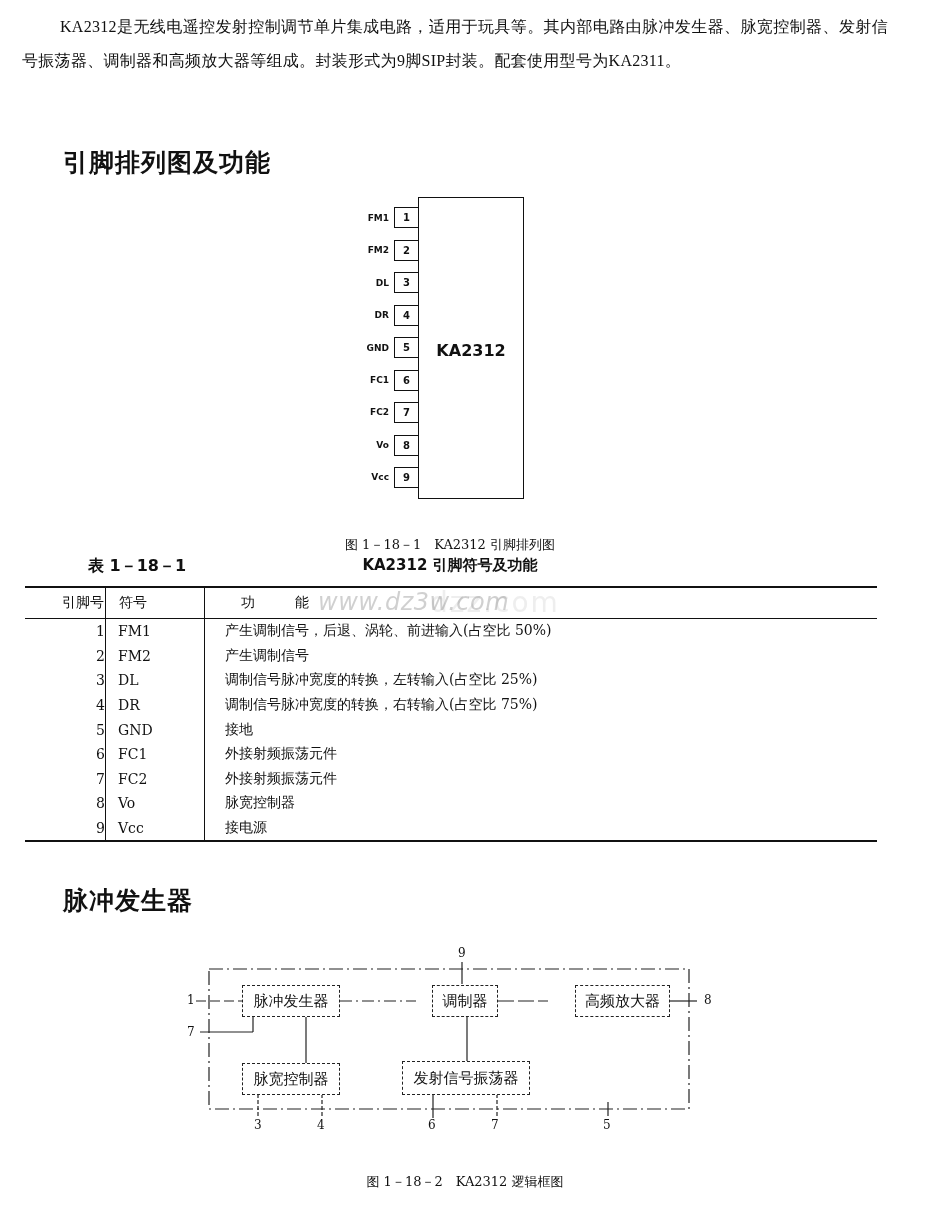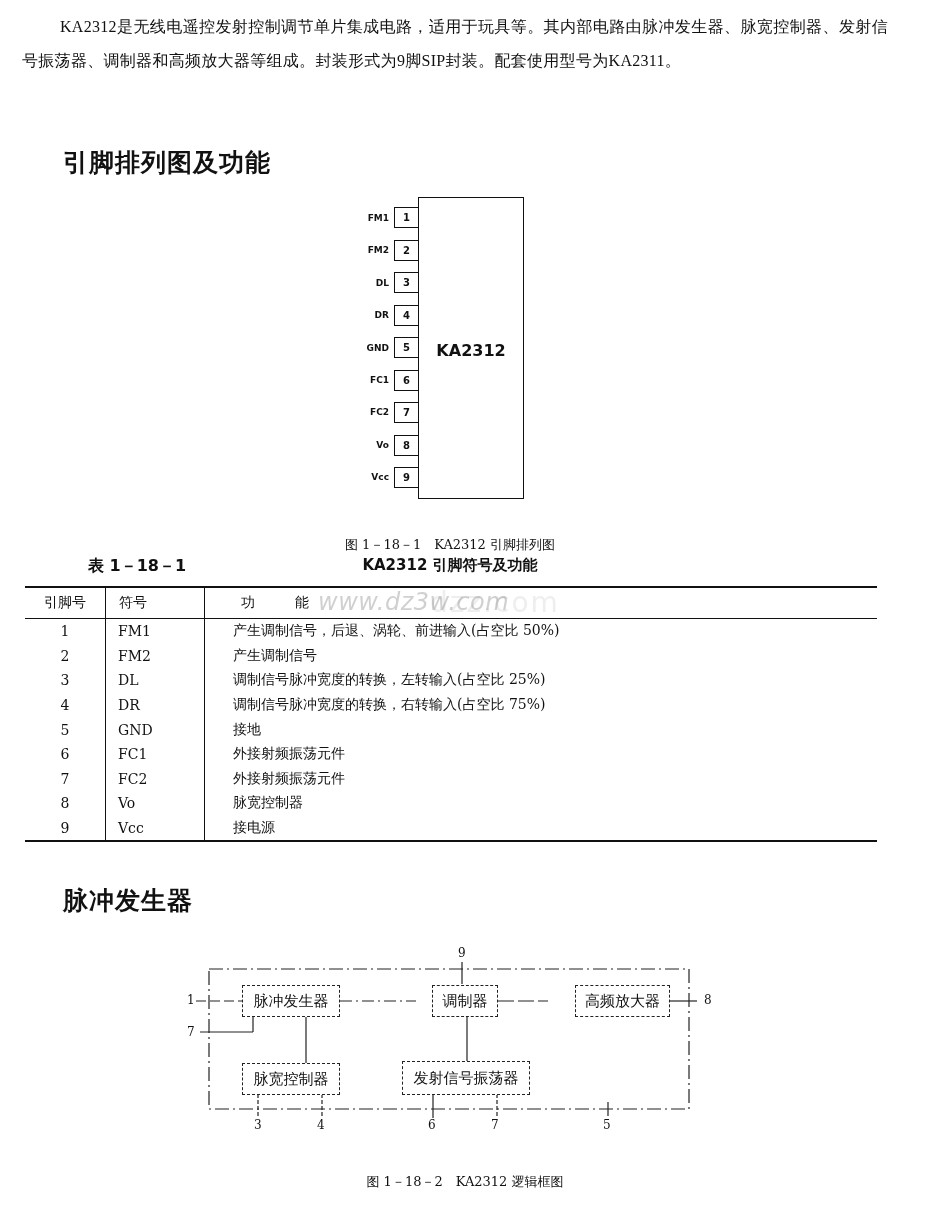--- a/index.html
+++ b/index.html
@@ -26,24 +26,24 @@
   .table-label { font-weight: bold; font-size: 16px; font-family: "DejaVu Sans", sans-serif; }
   .table-title { font-weight: bold; font-size: 15px; font-family: "DejaVu Sans", sans-serif; text-align: center; }
   
   table.pins {
     position: absolute; left: 25px; top: 586px; width: 852px;
     border-collapse: collapse; font-size: 14px;
     border-top: 2px solid #111; border-bottom: 2px solid #111;
   }
   table.pins th { font-weight: normal; height: 28px; border-bottom: 1.5px solid #111; font-size: 14px; }
   table.pins td { height: 24.6px; padding: 0; }
-  table.pins .c1 { width: 78px; text-align: center; border-right: 1px solid #111; }
+  table.pins .c1 { width: 78px; text-align: right; border-right: 1px solid #111; }
   table.pins .c2 { width: 84px; padding-left: 13px; text-align: left; border-right: 1px solid #111; }
   table.pins td.c2 { padding-left: 12px; }
-  table.pins .c3 { padding-left: 28px; text-align: left; }
+  table.pins .c3 { padding-left: 20px; text-align: left; }
   table.pins th.c3 { padding-left: 36px; letter-spacing: 40px; }
   .watermark {
     left: 318px; top: 588px; font-family: "DejaVu Sans", sans-serif; font-style: italic;
     font-size: 24px; color: rgba(120,120,120,0.35); letter-spacing: 0.5px;
   }
   .watermark2 {
     left: 430px; top: 586px; font-family: "DejaVu Sans", sans-serif;
     font-size: 28px; color: rgba(160,160,160,0.18); letter-spacing: 2px;
   }
   

